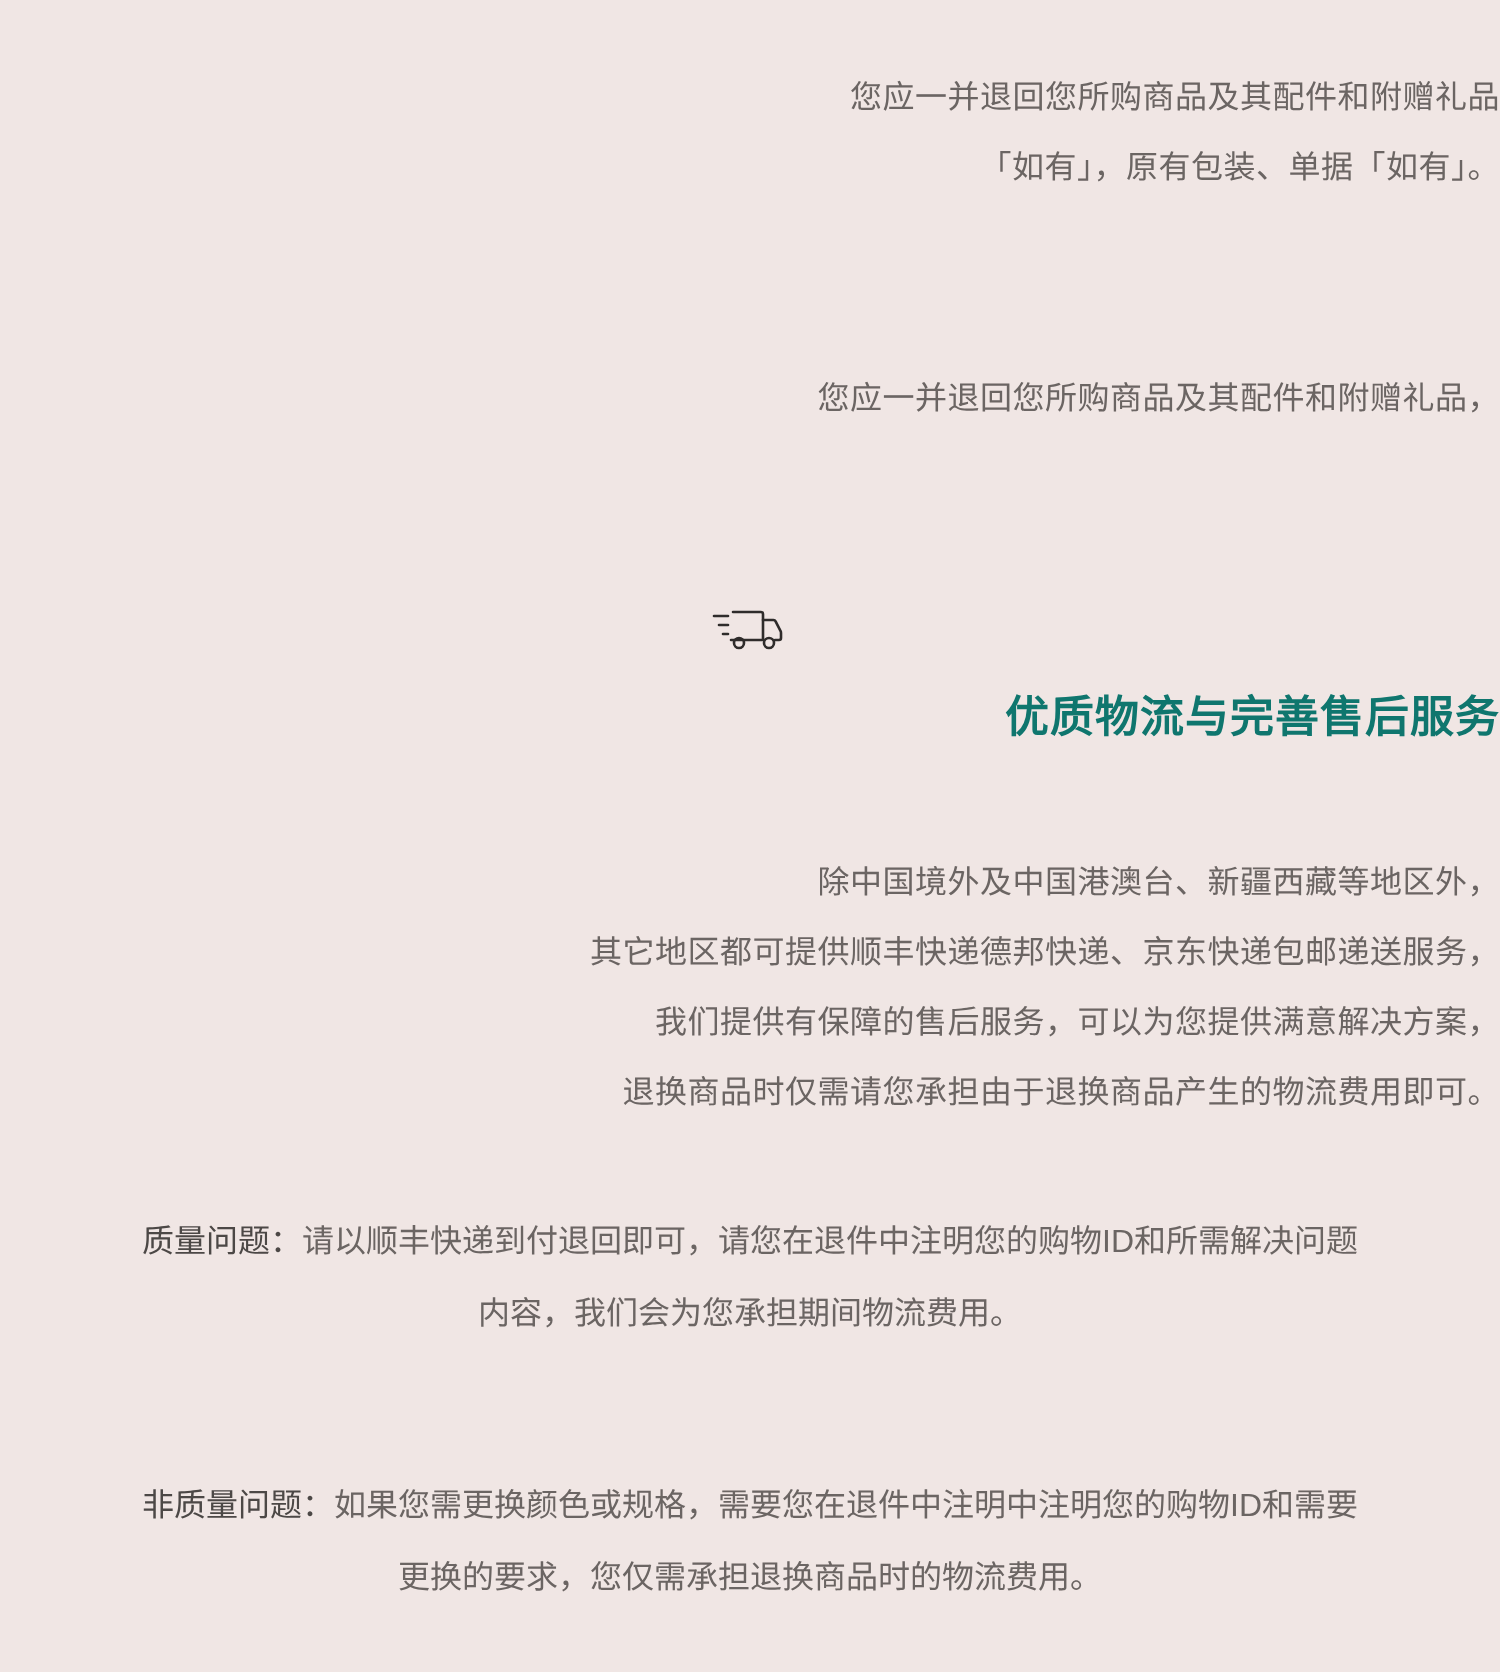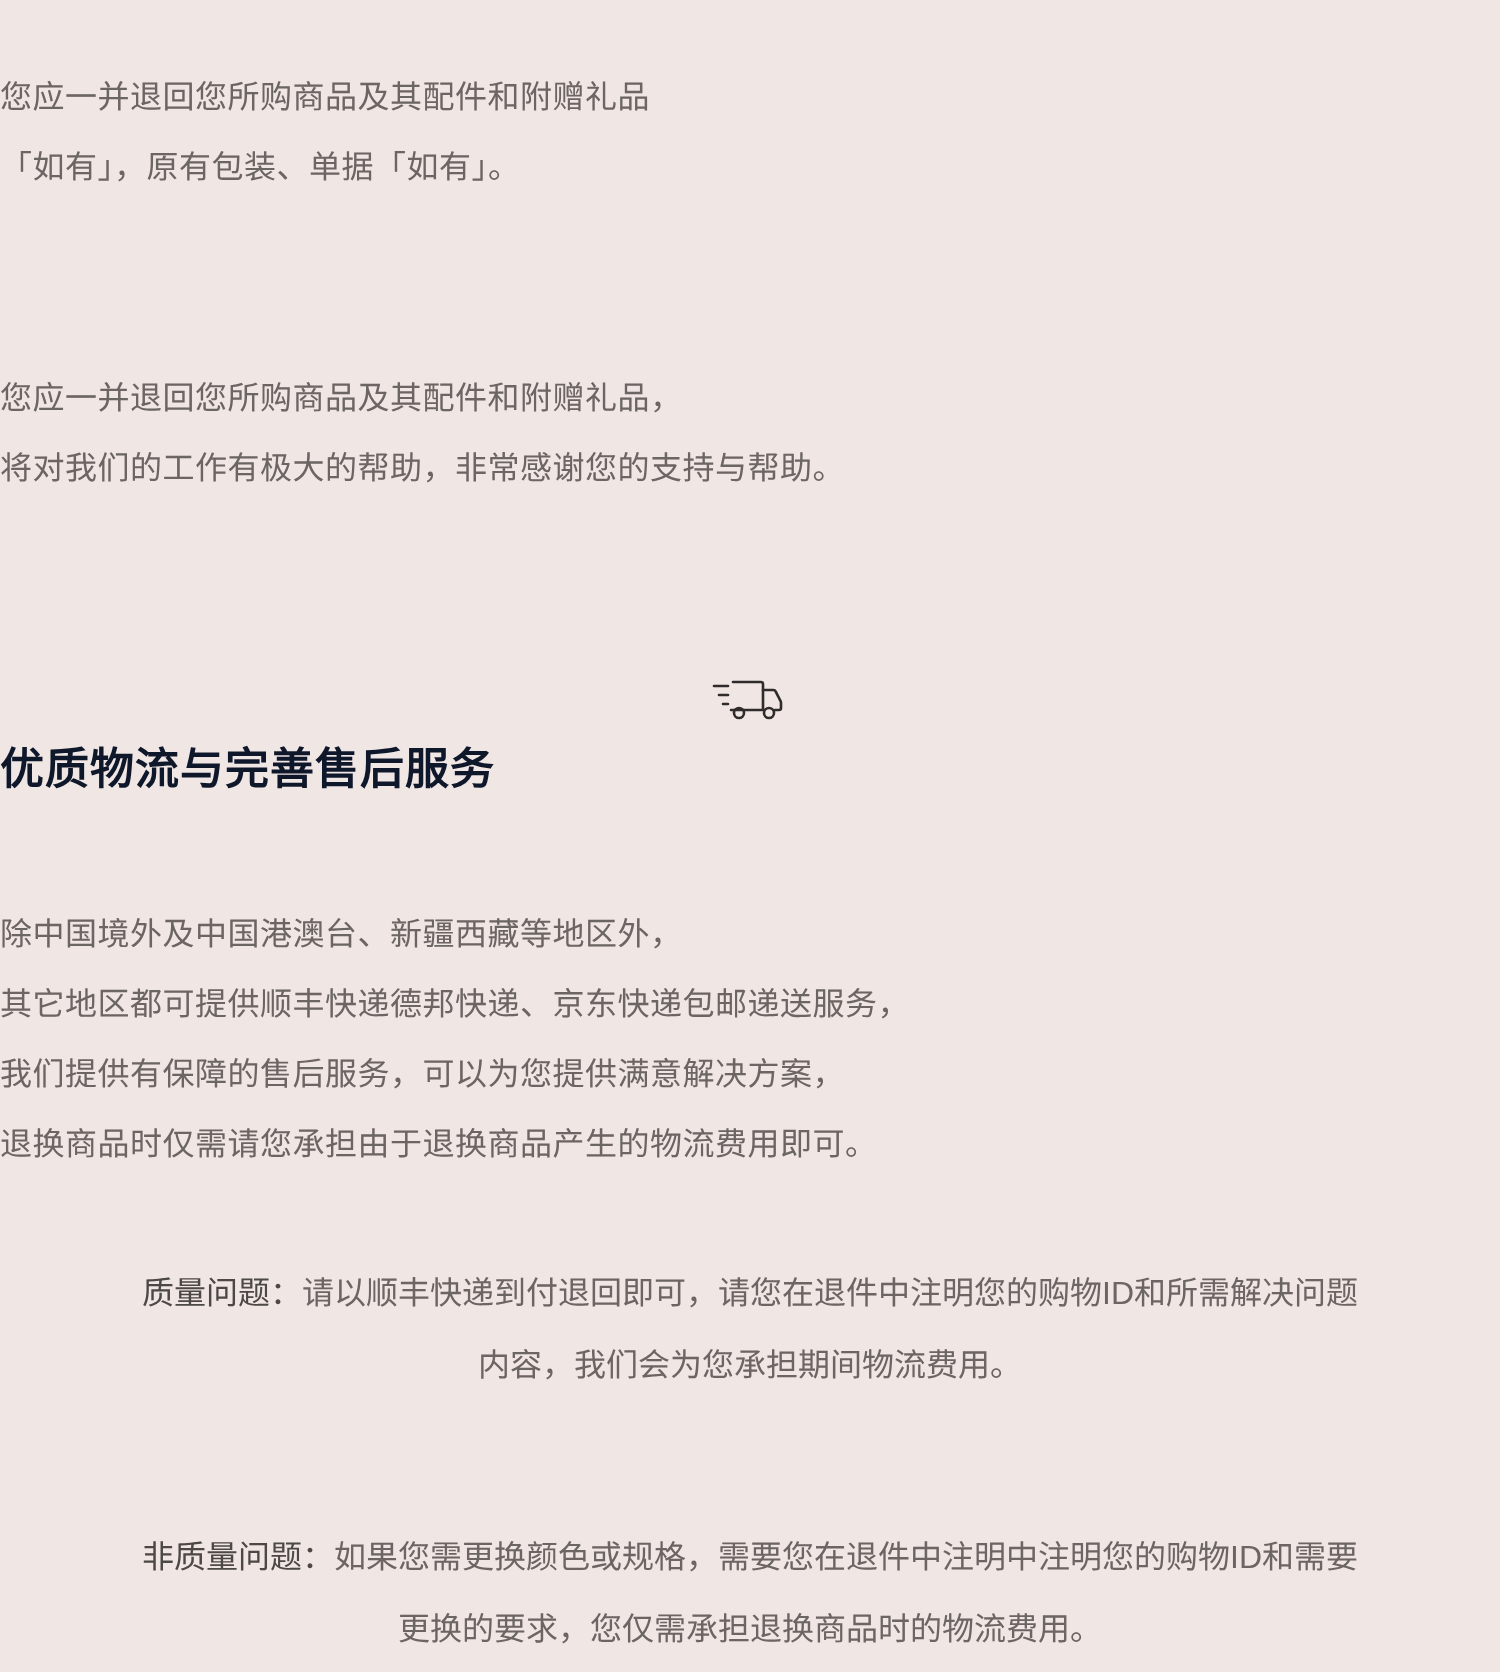--- a/index.html
+++ b/index.html
@@ -19,21 +19,21 @@
     min-height: 1672px;
     box-sizing: border-box;
     padding: 0;
     position: relative;
     overflow: hidden;
   }
   .block {
     text-align: center;
   }
   .para {
-    text-align: left;
+    text-align: right;
     font-size: 32px;
     line-height: 70px;
     color: #6b6563;
     letter-spacing: 0.5px;
     font-weight: 400;
   }
   .para .line {
     display: block;
   }
   .return-policy {
@@ -45,26 +45,26 @@
   .icon-wrap {
     margin-top: 165px;
     display: flex;
     justify-content: center;
     align-items: center;
   }
   .truck-icon svg {
     display: block;
   }
   .section-title {
-    margin-top: 14px;
-    text-align: left;
+    margin-top: 32px;
+    text-align: right;
     font-size: 44px;
     line-height: 1.3;
     font-weight: 600;
-    color: #0f172a;
+    color: #0f766e;
     letter-spacing: 1px;
   }
   .logistics {
     margin-top: 102px;
   }
   .note-block {
     margin-top: 78px;
     padding: 0 130px;
     text-align: center;
     font-size: 32px;
@@ -90,21 +90,20 @@
   <div class="block return-policy">
     <p class="para">
       <span class="line">您应一并退回您所购商品及其配件和附赠礼品</span>
       <span class="line">「如有」，原有包装、单据「如有」。</span>
     </p>
   </div>
 
   <div class="block thanks">
     <p class="para">
       <span class="line">您应一并退回您所购商品及其配件和附赠礼品，</span>
-      <span class="line">将对我们的工作有极大的帮助，非常感谢您的支持与帮助。</span>
     </p>
   </div>
 
   <div class="icon-wrap">
     <span class="truck-icon">
       <svg width="78" height="58" viewBox="0 0 78 58" fill="none" xmlns="http://www.w3.org/2000/svg" aria-hidden="true">
         <path d="M22 14H50C51.1 14 52 14.9 52 16V42H20" stroke="#2f2c2b" stroke-width="2.6" stroke-linecap="round" stroke-linejoin="round" fill="none"></path>
         <path d="M52 22H62.5C63.4 22 64.2 22.5 64.6 23.3L69.6 33.2C69.85 33.7 70 34.3 70 34.9V40C70 41.1 69.1 42 68 42H64" stroke="#2f2c2b" stroke-width="2.6" stroke-linecap="round" stroke-linejoin="round" fill="none"></path>
         <circle cx="28" cy="45" r="5" stroke="#2f2c2b" stroke-width="2.6" fill="none"></circle>
         <circle cx="58" cy="45" r="5" stroke="#2f2c2b" stroke-width="2.6" fill="none"></circle>

